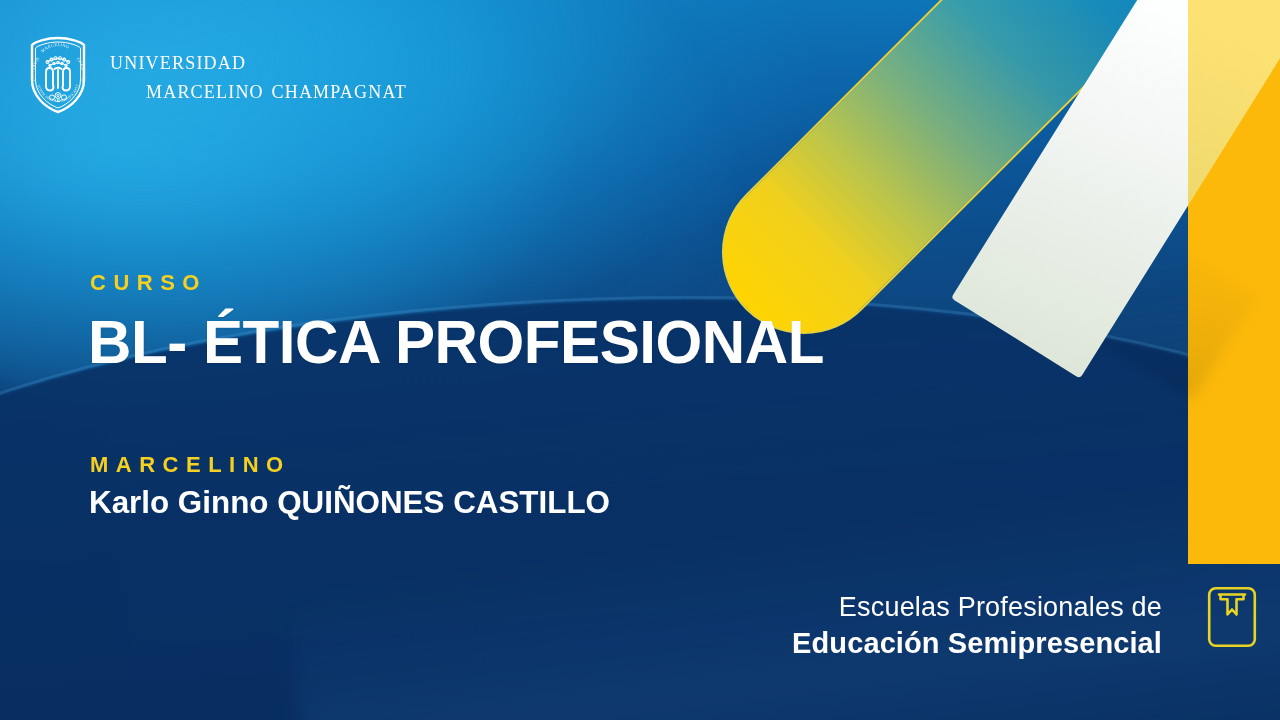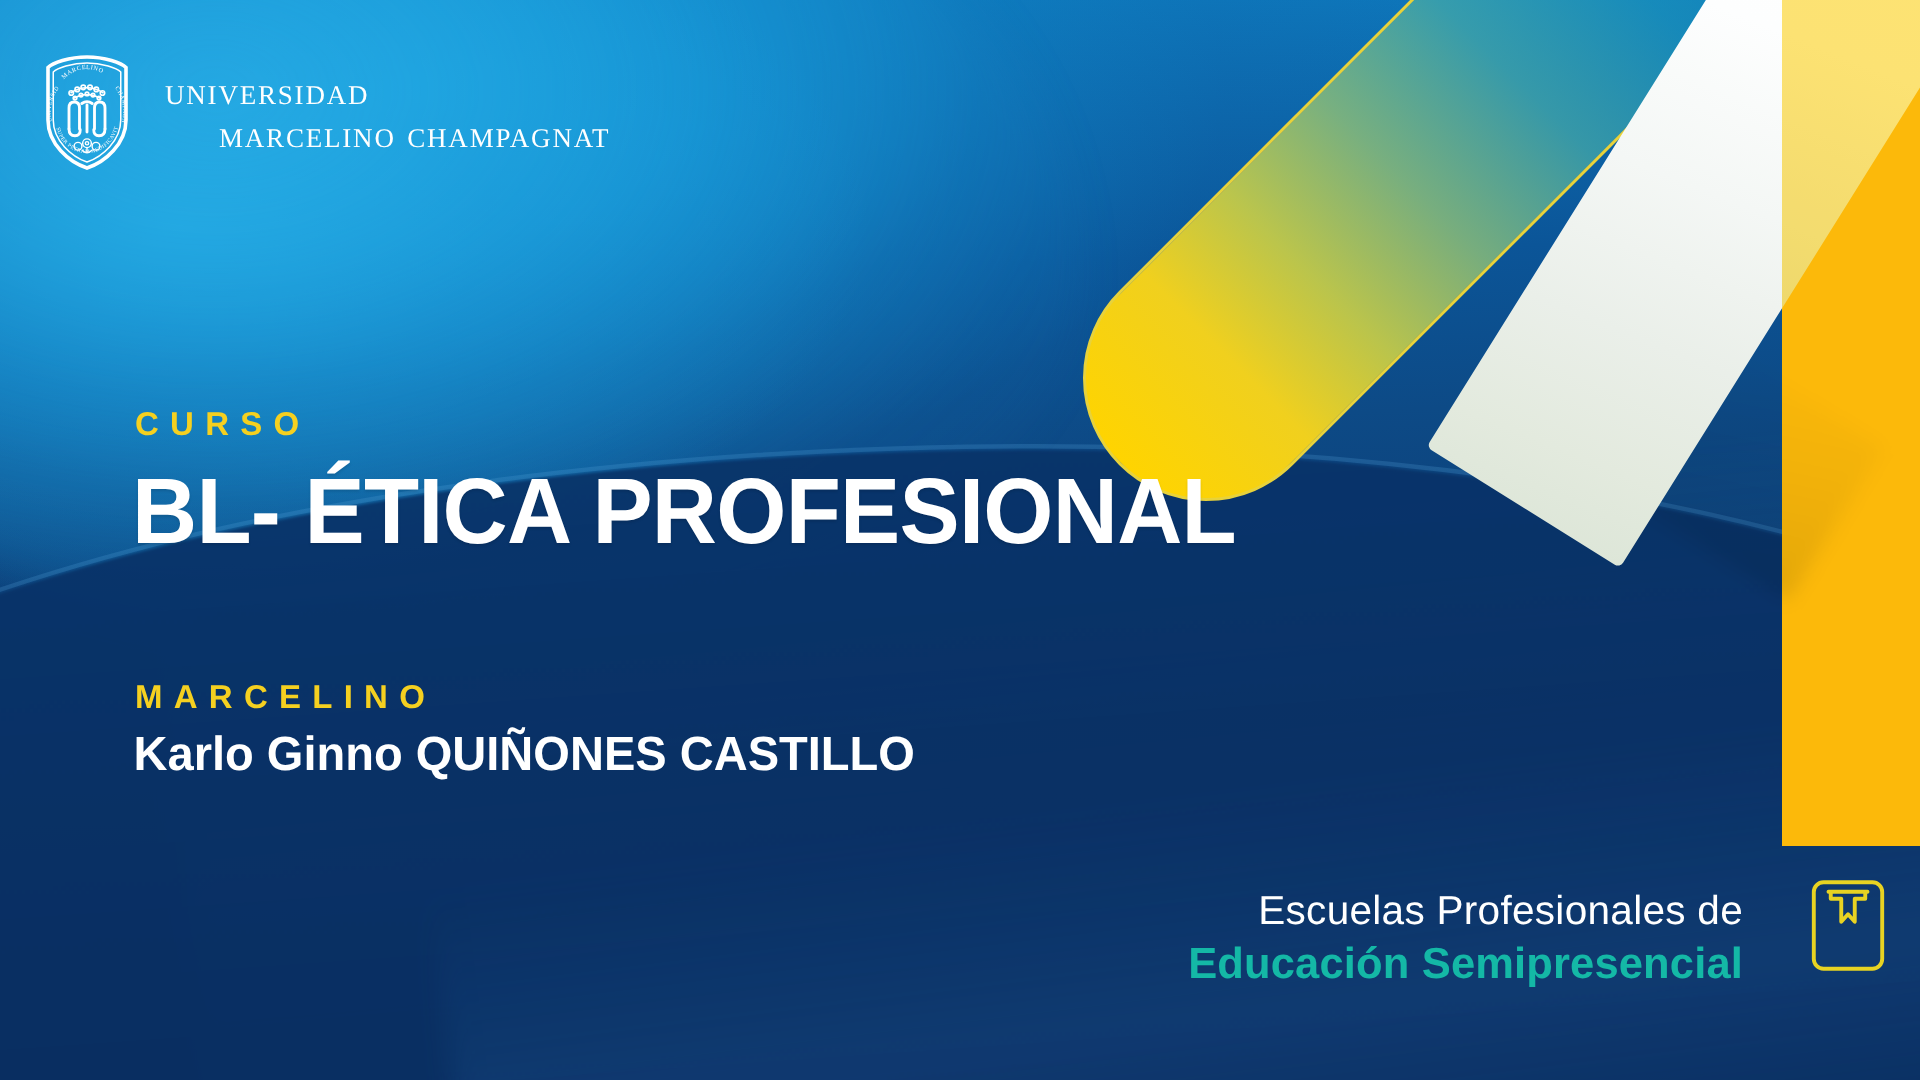--- a/index.html
+++ b/index.html
@@ -292,21 +292,21 @@
     text-align: right;
     line-height: 1.18;
   }
   .program-line1 {
     color: #ffffff;
     font-size: 27px;
     font-weight: 400;
     letter-spacing: 0.2px;
   }
   .program-line2 {
-    color: #14b8a6;
+    color: #ffffff;
     font-size: 29px;
     font-weight: 700;
     letter-spacing: 0.1px;
     margin-top: 2px;
   }
 
   
   .book-icon {
     position: absolute;
     left: 1207px;

